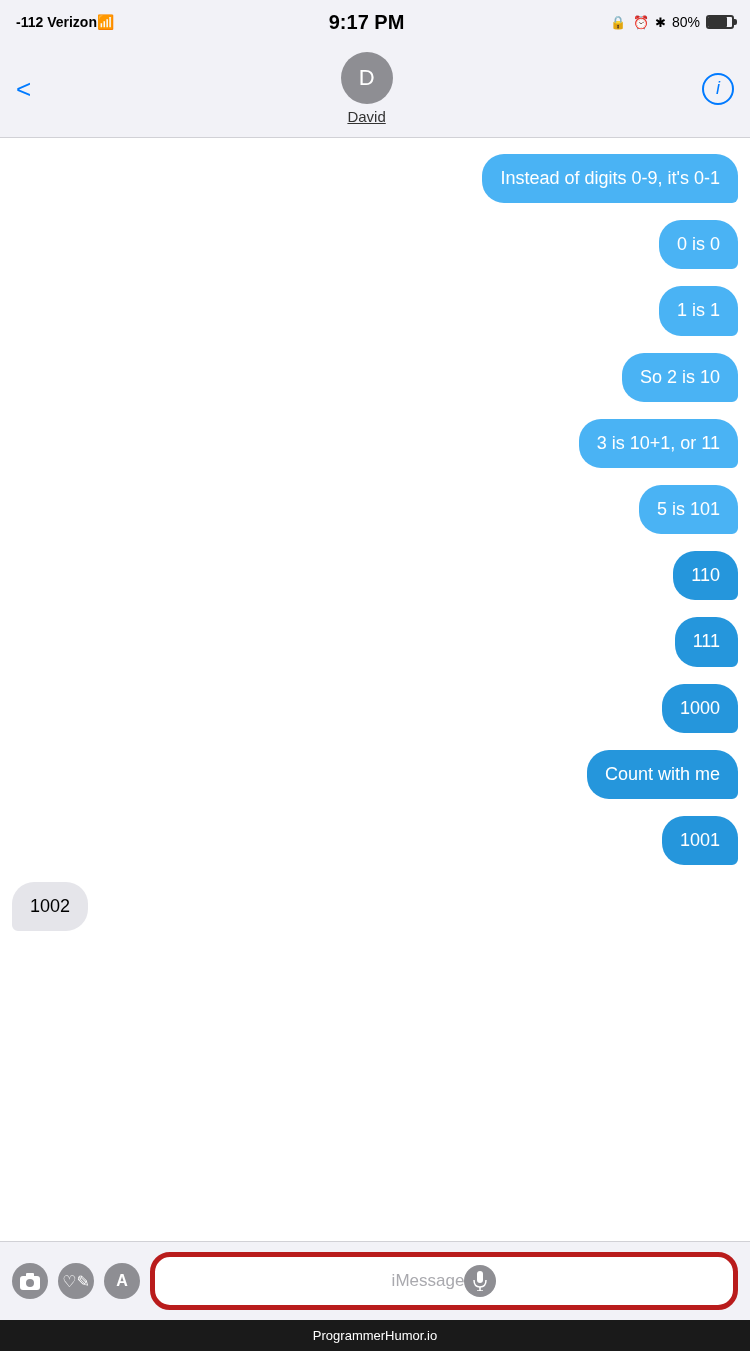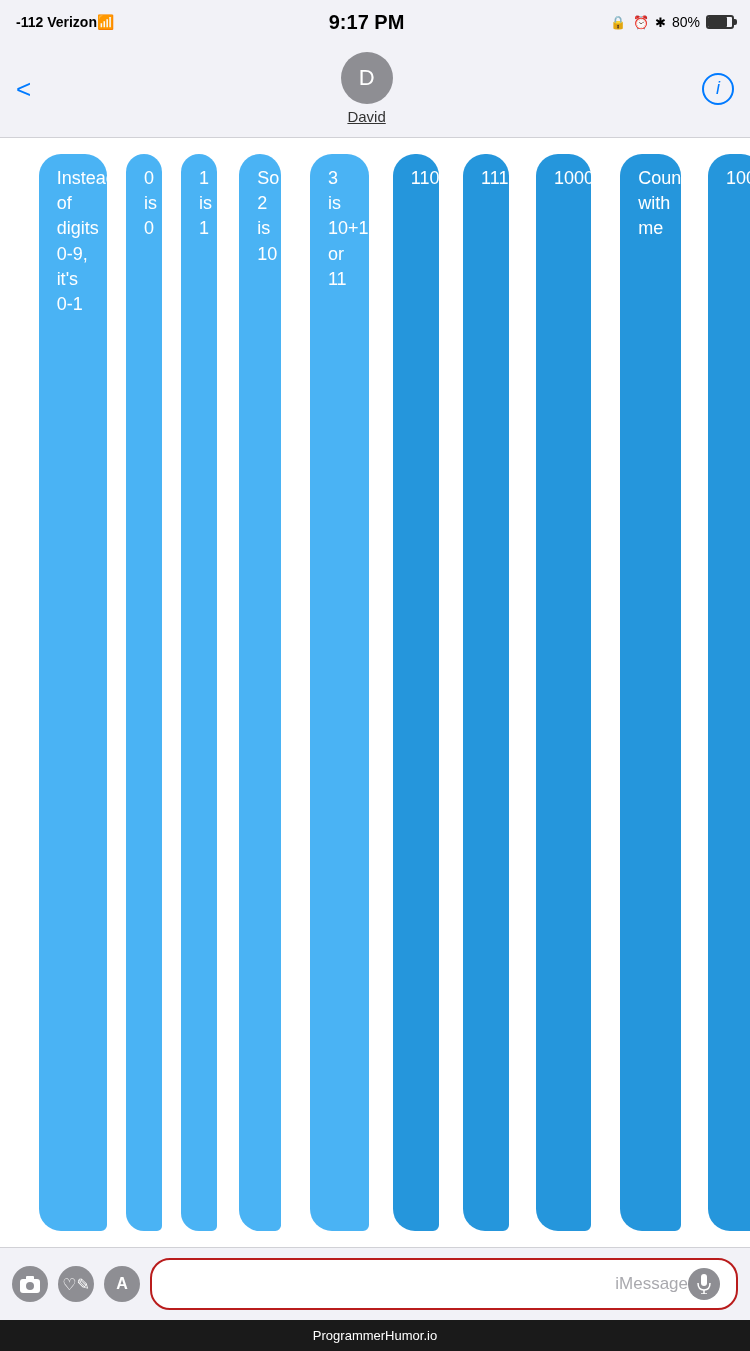--- a/index.html
+++ b/index.html
@@ -124,22 +124,22 @@
       font-weight: 500;
       font-size: 18px;
     }
 
     
     .messages-area {
       flex: 1;
       background: #fff;
       padding: 16px 12px;
       display: flex;
-      flex-direction: row;
-      gap: 6px;
+      flex-direction: column;
+      gap: 17px;
       overflow-y: auto;
     }
 
     
     .bubble-row {
       display: flex;
       width: 100%;
     }
     .bubble-row.sent {
       justify-content: flex-end;
@@ -186,27 +186,27 @@
       border-radius: 50%;
       display: flex;
       align-items: center;
       justify-content: center;
       color: white;
       font-size: 16px;
       flex-shrink: 0;
     }
     .input-field-wrap {
       flex: 1;
-      border: 2px solid #b91c1c;
+      border: 5px solid #b91c1c;
       border-radius: 20px;
       background: #fff;
       padding: 8px 16px;
       display: flex;
       align-items: center;
-      justify-content: flex-end;
+      justify-content: center;
     }
     .input-placeholder {
       color: #a9a9ae;
       font-size: 17px;
     }
     .mic-icon {
       width: 32px;
       height: 32px;
       background: #8e8e93;
       border-radius: 50%;
@@ -268,20 +268,23 @@
     <div class="bubble-row sent">
       <div class="bubble sent">1 is 1</div>
     </div>
     <div class="bubble-row sent">
       <div class="bubble sent">So 2 is 10</div>
     </div>
     <div class="bubble-row sent">
       <div class="bubble sent">3 is 10+1, or 11</div>
     </div>
     <div class="bubble-row sent">
+      <div class="bubble sent">5 is 101</div>
+    </div>
+    <div class="bubble-row sent">
       <div class="bubble sent-dark">110</div>
     </div>
     <div class="bubble-row sent">
       <div class="bubble sent-dark">111</div>
     </div>
     <div class="bubble-row sent">
       <div class="bubble sent-dark">1000</div>
     </div>
     <div class="bubble-row sent">
       <div class="bubble sent-dark">Count with me</div>

